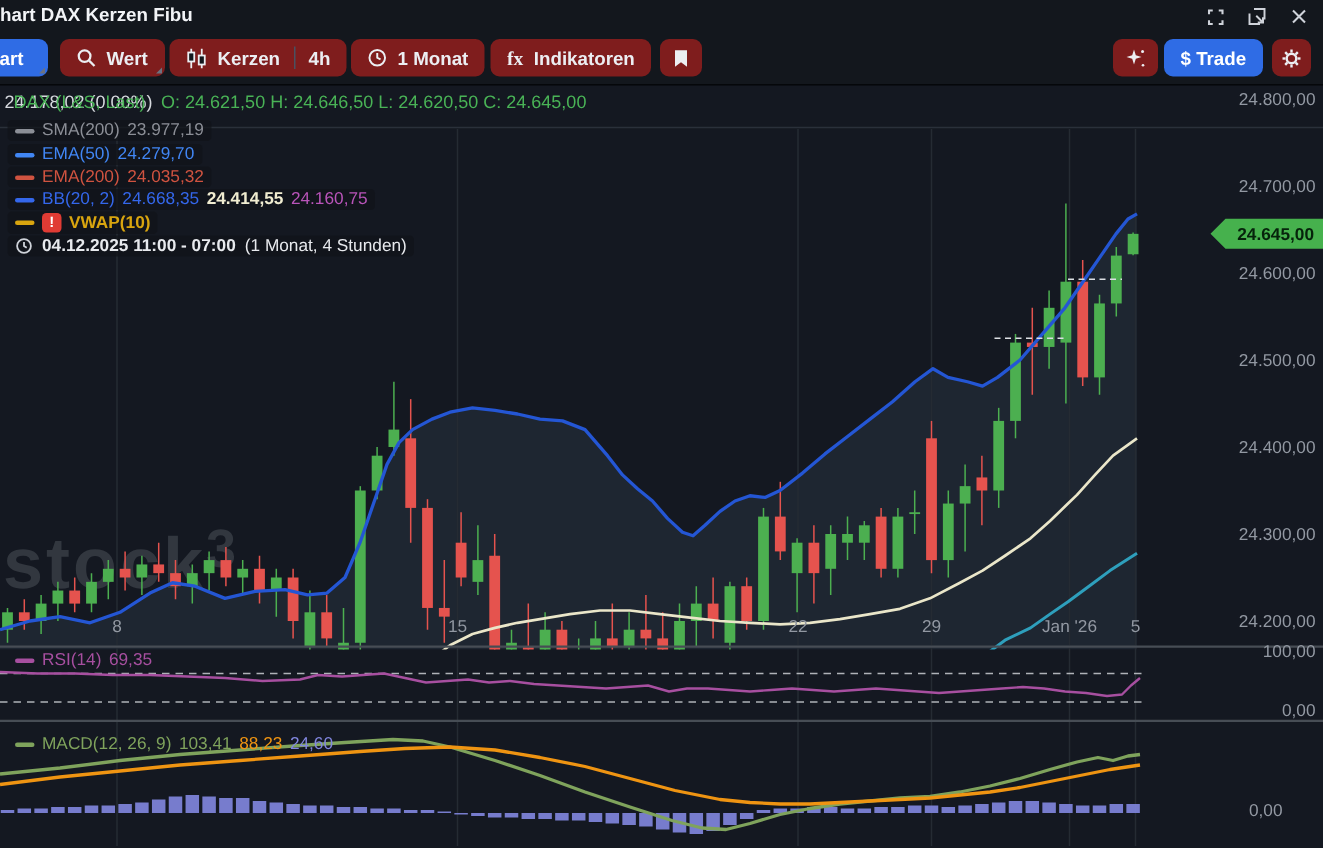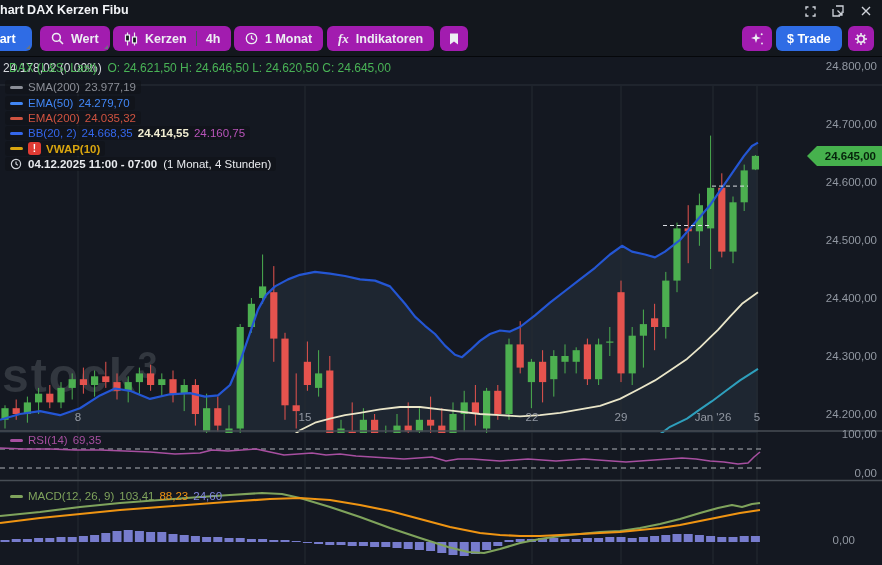--- a/index.html
+++ b/index.html
@@ -4,21 +4,21 @@
 <style>
   html,body{margin:0;padding:0}
   body{position:relative;width:882px;height:565px;overflow:hidden;background:#141821;
        font-family:"Liberation Sans","DejaVu Sans",sans-serif;color:#e8eaee}
   svg{font-family:"Liberation Sans","DejaVu Sans",sans-serif}
   .titlebar{position:absolute;top:0;left:0;right:0;height:22px;background:#13171d;z-index:6}
   .title{position:absolute;left:-9px;top:3px;font-size:12.5px;font-weight:bold;color:#f2f4f7;white-space:nowrap}
   .winbtns{position:absolute;right:10px;top:5px;display:flex;gap:16px;align-items:center}
   .winbtn{width:12px;height:12px;display:flex;align-items:center;justify-content:center;cursor:pointer;color:#cfd3da}
   .toolbar{position:absolute;top:22px;left:0;right:0;height:34px;background:#13171d;z-index:6;border-bottom:1px solid #05070a}
-  .pill{position:absolute;top:4px;height:25px;background:#a21caf;border-radius:6px;display:flex;align-items:center;gap:7px;
+  .pill{position:absolute;top:4px;height:25px;background:#7f1d1d;border-radius:6px;display:flex;align-items:center;gap:7px;
         padding:0 11px;font-size:12.5px;font-weight:bold;color:#eceef2;box-sizing:border-box;white-space:nowrap;cursor:pointer}
   .pill.blue{background:#2f6ce5;color:#fff}
   .vdiv{width:1px;height:15px;background:#4a5160;margin:0 2px}
   .corner{position:absolute;right:2px;bottom:2px;width:0;height:0;border-left:4px solid transparent;border-bottom:4px solid #6b7280}
   .chartwrap{position:absolute;top:56px;left:0;width:882px;height:509px;z-index:1}
   .legend-row{position:absolute;left:5px;display:flex;align-items:center;gap:5px;font-size:11.5px;z-index:4;
               background:rgba(17,20,25,.72);padding:1px 5px;border-radius:3px;white-space:nowrap;cursor:pointer}
   .dash{width:13px;height:3px;border-radius:2px;display:inline-block}
   .erricon{width:13px;height:13px;border-radius:3px;background:#e03b34;color:#fff;font-size:10px;font-weight:bold;
            display:inline-flex;align-items:center;justify-content:center}
@@ -405,21 +405,21 @@
     <span>4h</span>
   </div>
   <div class="pill" style="left:234px">
     <svg width="13" height="13" viewBox="0 0 13 13">
         <circle cx="6.5" cy="6.5" r="5.2" fill="none" stroke="#eceef2" stroke-width="1.3"></circle>
         <path d="M6.5 3.4 V6.5 L8.7 7.6" fill="none" stroke="#eceef2" stroke-width="1.3"></path>
       </svg>
     <span>1 Monat</span>
   </div>
   <div class="pill" style="left:327px">
-    <span style="font-style:italic;font-family:'Liberation Serif','DejaVu Serif',serif;font-size:13px">fx</span>
+    <span style="font-family:'Liberation Serif','DejaVu Serif',serif;font-size:13px">fx</span>
     <span>Indikatoren</span>
   </div>
   <div class="pill" style="left:440px;padding:0 9px">
     <svg width="10" height="12" viewBox="0 0 10 12">
         <path d="M1 0.5 h8 v11 l-4 -3 -4 3 z" fill="#eceef2"></path>
       </svg>
   </div>
   <div class="pill" style="left:742px;padding:0 8px">
     <svg width="14" height="14" viewBox="0 0 14 14">
       <path d="M6 1 L7.2 4.8 L11 6 L7.2 7.2 L6 11 L4.8 7.2 L1 6 L4.8 4.8 Z" fill="#eceef2"></path>

